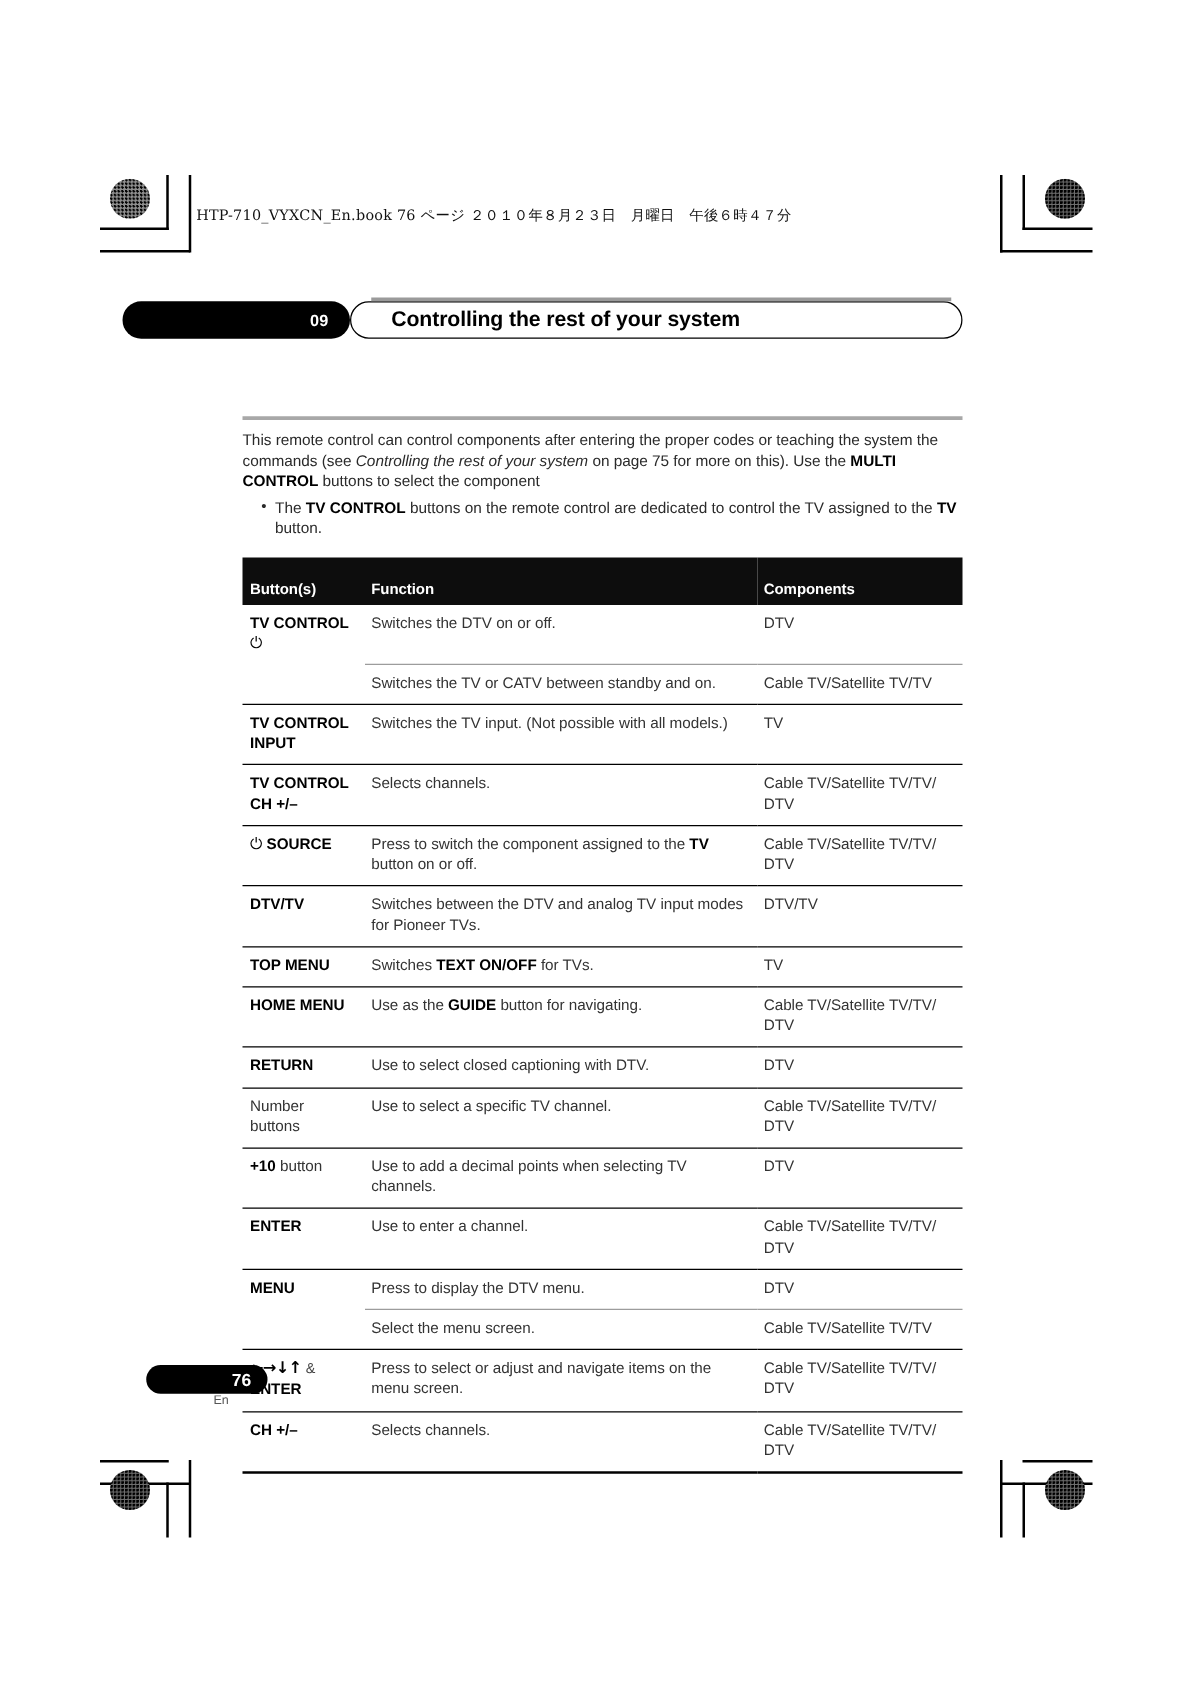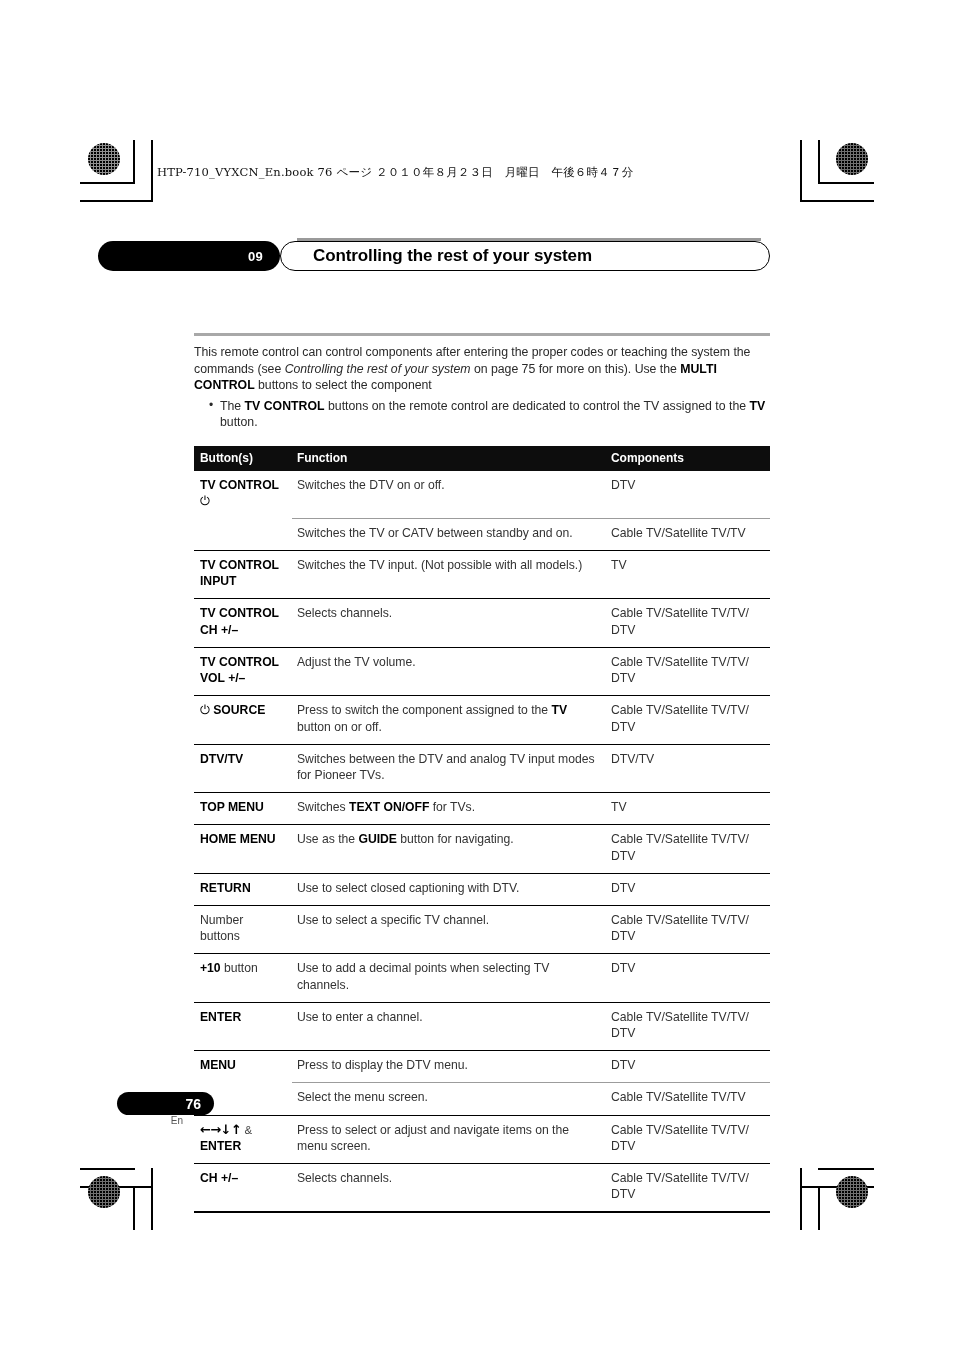--- a/index.html
+++ b/index.html
@@ -180,21 +180,21 @@
   table.spec col.c1 { width: 98px; }
   table.spec col.c2 { width: 314px; }
   table.spec col.c3 { width: 164px; }
 
   table.spec thead th {
     background: #0d0d0d;
     color: #fff;
     font-size: 12px;
     font-weight: bold;
     text-align: left;
-    padding: 5px 5px 6px 5px;
+    padding: 18px 5px 6px 5px;
     letter-spacing: -0.05px;
   }
   table.spec thead th:first-child { padding-left: 6px; }
 
   table.spec td {
     vertical-align: top;
     font-size: 12.2px;
     line-height: 16.2px;
     color: #333;
     padding: 6px 6px 9px 5px;
@@ -364,25 +364,20 @@
         <td class="fn">Switches the TV input. (Not possible with all models.)</td>
         <td>TV</td>
       </tr>
 
       <tr class="major">
         <td class="btn">TV CONTROL CH +/–</td>
         <td class="fn">Selects channels.</td>
         <td>Cable TV/Satellite TV/TV/ DTV</td>
       </tr>
 
-      <tr class="major">
-        <td class="btn">TV CONTROL VOL +/–</td>
-        <td class="fn">Adjust the TV volume.</td>
-        <td>Cable TV/Satellite TV/TV/ DTV</td>
-      </tr>
 
       <tr class="major">
         <td class="btn"><span class="pwr">⏻</span> <span>SOURCE</span></td>
         <td class="fn"><span>Press to switch the component assigned to the </span><b>TV</b><span> button on or off.</span></td>
         <td>Cable TV/Satellite TV/TV/ DTV</td>
       </tr>
 
       <tr class="major">
         <td class="btn">DTV/TV</td>
         <td class="fn">Switches between the DTV and analog TV input modes for Pioneer TVs.</td>

